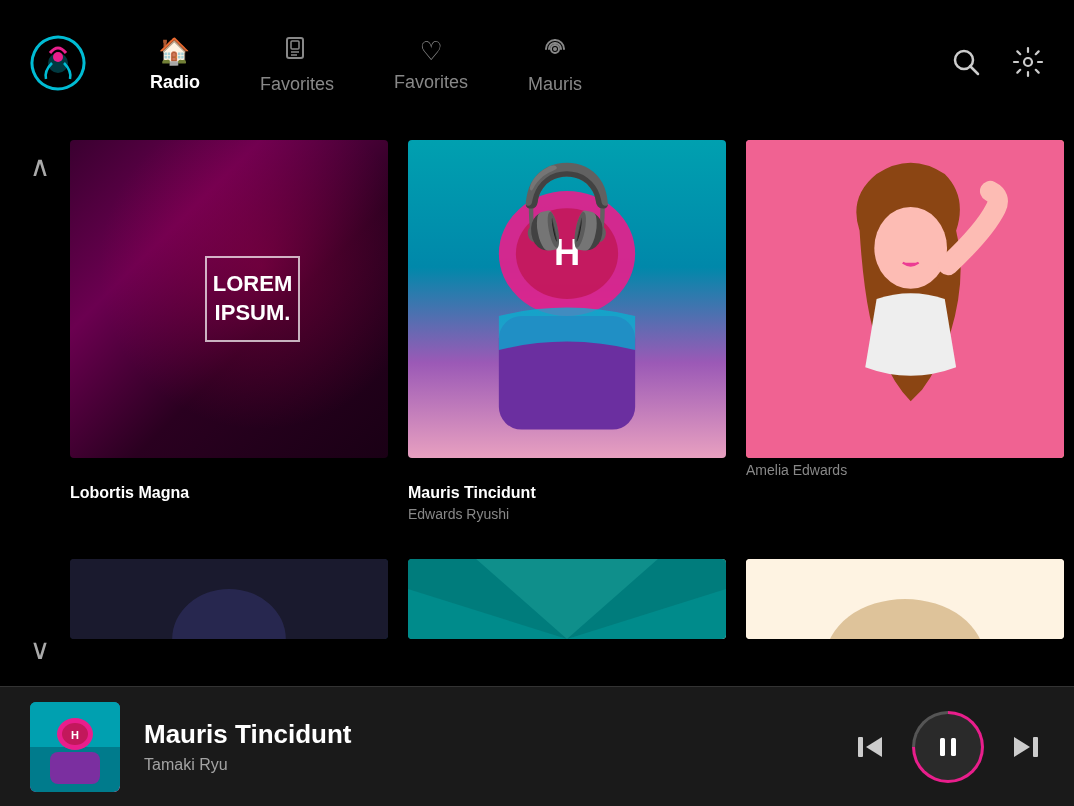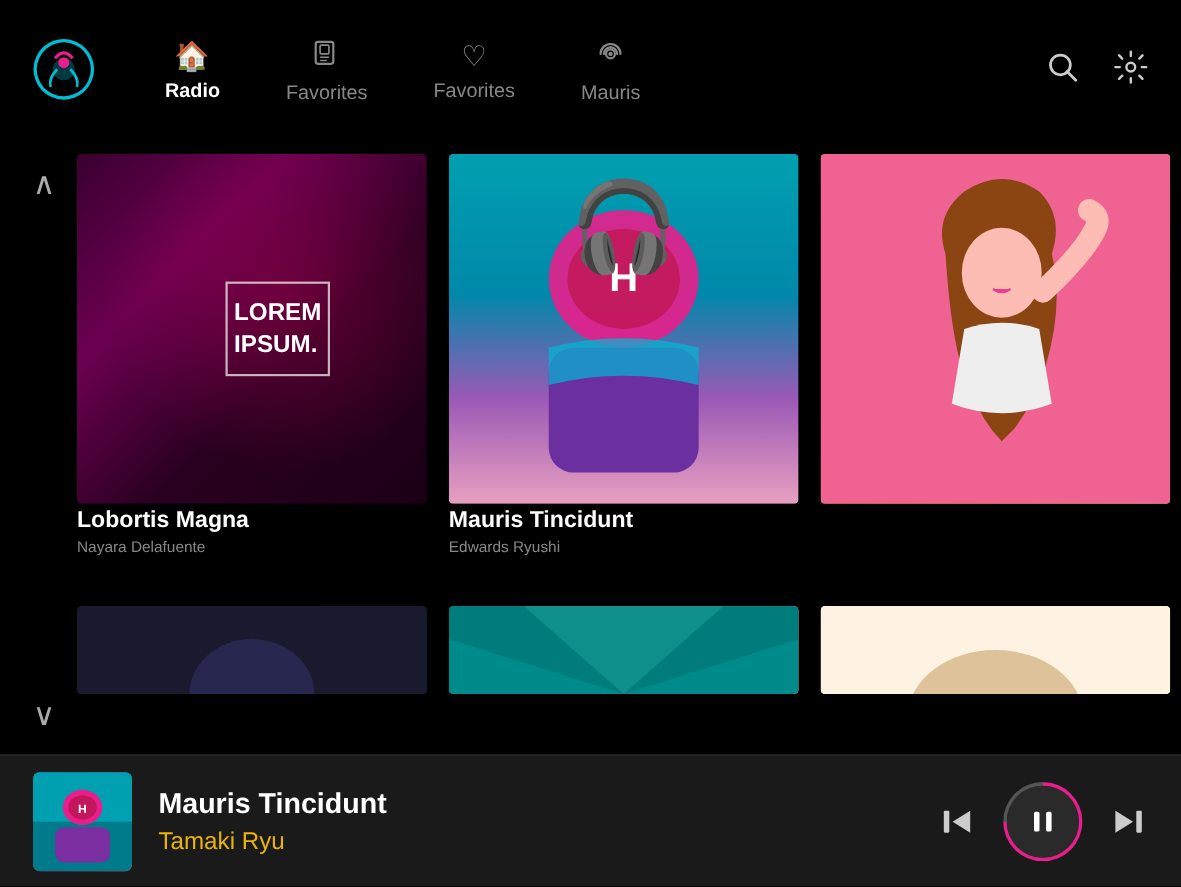--- a/index.html
+++ b/index.html
@@ -129,20 +129,21 @@
     }
     .art-lorem::before {
       content: '';
       position: absolute;
       top: 0; left: 0; right: 0; bottom: 0;
       background: radial-gradient(ellipse at 60% 40%, rgba(180,0,80,0.4) 0%, transparent 60%);
     }
     .art-lorem-box {
       border: 2px solid rgba(255,255,255,0.7);
       padding: 12px 6px;
+      text-align: center;
       position: relative;
       z-index: 1;
       margin-left: 47px;
     }
     .art-lorem-text {
       color: #fff;
       font-size: 22px;
       font-weight: 700;
       line-height: 1.3;
       text-transform: uppercase;
@@ -193,24 +194,24 @@
       background: linear-gradient(135deg, #008b8b 0%, #20b2aa 40%, #f5f5dc 70%);
     }
     .art-beige {
       width: 100%;
       height: 100%;
       background: linear-gradient(135deg, #fef9e7 0%, #f0e6c8 40%, #e8d5b7 70%, #c8a882 100%);
       position: relative;
     }
 
     .card-title {
-      font-size: 21px;
+      font-size: 16px;
       font-weight: 600;
       color: #fff;
-      margin-top: 3px;
+      margin-top: 26px;
       white-space: nowrap;
       overflow: hidden;
       text-overflow: ellipsis;
     }
     .card-subtitle {
       font-size: 14px;
       color: #888;
       margin-top: 4px;
     }
 
@@ -242,22 +243,22 @@
     .player-info {
       margin-left: 24px;
       flex: 1;
     }
     .player-title {
       font-size: 26px;
       font-weight: 700;
       color: #fff;
     }
     .player-artist {
-      font-size: 22px;
-      color: #eab308;
+      font-size: 16px;
+      color: #a3a3a3;
       margin-top: 6px;
     }
     .player-controls {
       display: flex;
       align-items: center;
       gap: 24px;
     }
     .ctrl-btn {
       background: none;
       border: none;
@@ -368,21 +369,20 @@
 
     <div class="card">
       <div class="card-image">
         <div class="art-lorem">
           <div class="art-lorem-box">
             <div class="art-lorem-text">LOREM<br>IPSUM.</div>
           </div>
         </div>
       </div>
       <div class="card-title">Lobortis Magna</div>
-      <div class="card-subtitle">Nayara Delafuente</div>
     </div>
 
     <div class="card">
       <div class="card-image">
         <div class="art-mauris">
 
           <svg width="100%" height="100%" viewBox="0 0 280 280" preserveAspectRatio="xMidYMid meet" style="position:absolute;top:0;left:0;">
 
             <ellipse cx="140" cy="100" rx="60" ry="55" fill="#e91e8c" opacity="0.9"></ellipse>
             <ellipse cx="140" cy="100" rx="45" ry="40" fill="#c2185b" opacity="0.9"></ellipse>
@@ -412,20 +412,21 @@
             <ellipse cx="145" cy="95" rx="32" ry="36" fill="#FDBCB4"></ellipse>
 
             <path d="M178 110 Q210 80 220 60 Q225 50 215 45" stroke="#FDBCB4" stroke-width="18" fill="none" stroke-linecap="round"></path>
 
             <path d="M115 140 Q145 130 175 140 L185 200 Q145 215 105 200 Z" fill="#eee"></path>
 
             <path d="M138 108 Q145 113 152 108" stroke="#e91e8c" stroke-width="2" fill="#e91e8c" opacity="0.8"></path>
           </svg>
         </div>
       </div>
+      <div class="card-subtitle">Amelia Edwards</div>
     </div>
 
     <div class="card partial">
       <div class="card-image" style="height:80px;">
         <div class="art-dark1" style="width:100%;height:100%;">
           <svg width="100%" height="100%" viewBox="0 0 280 80" preserveAspectRatio="none">
             <rect width="280" height="80" fill="#1a1a2e"></rect>
             <circle cx="140" cy="80" r="50" fill="#2d2d5e" opacity="0.7"></circle>
           </svg>
         </div>

